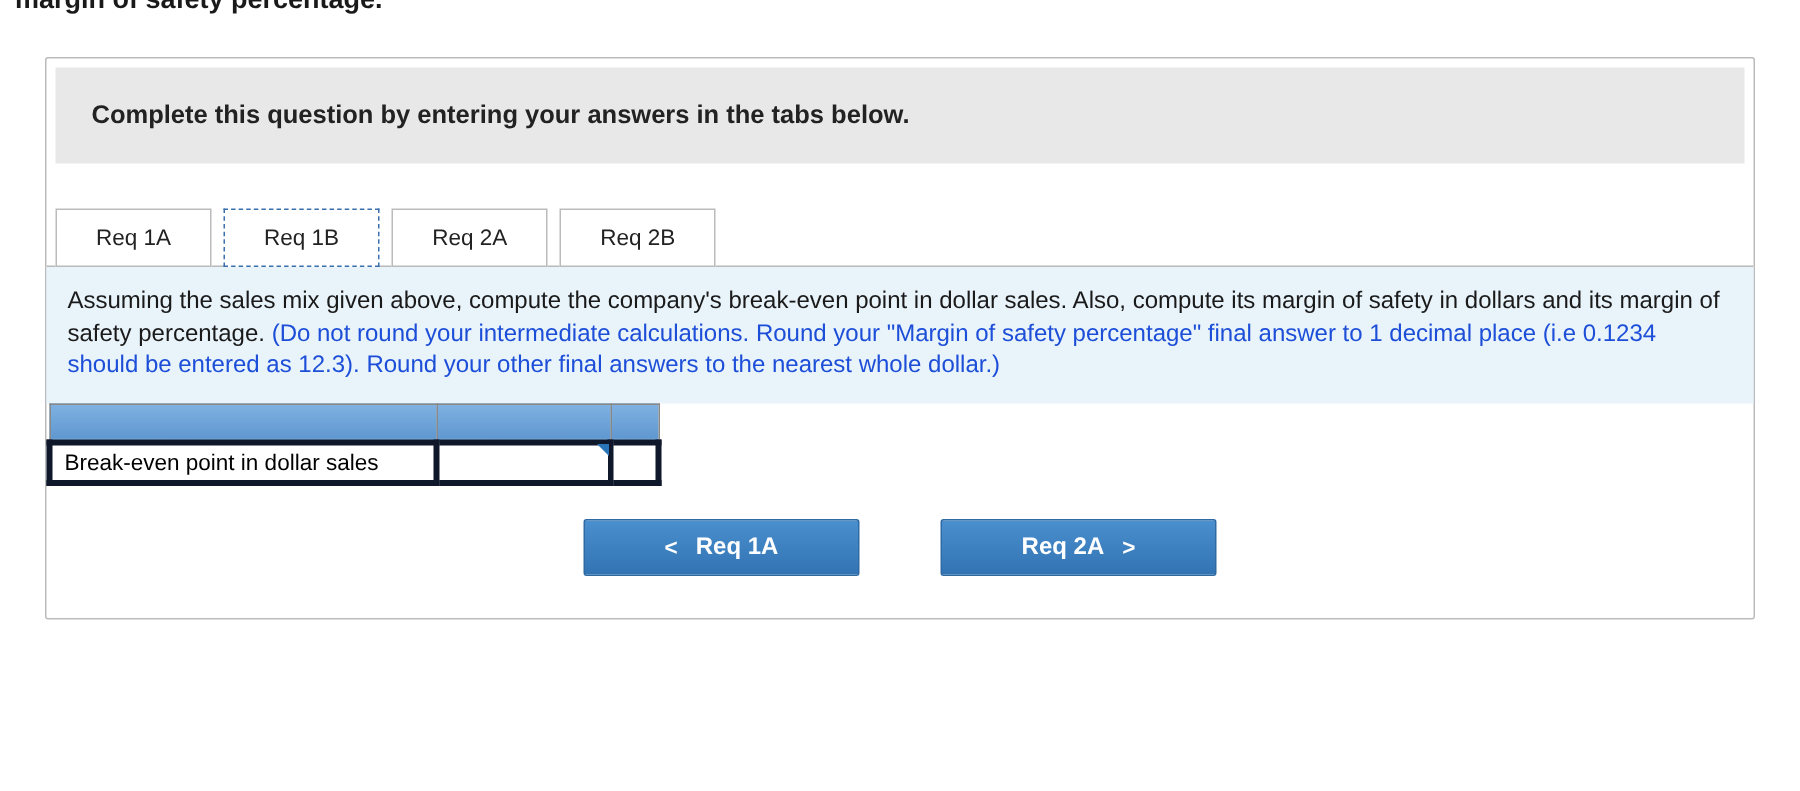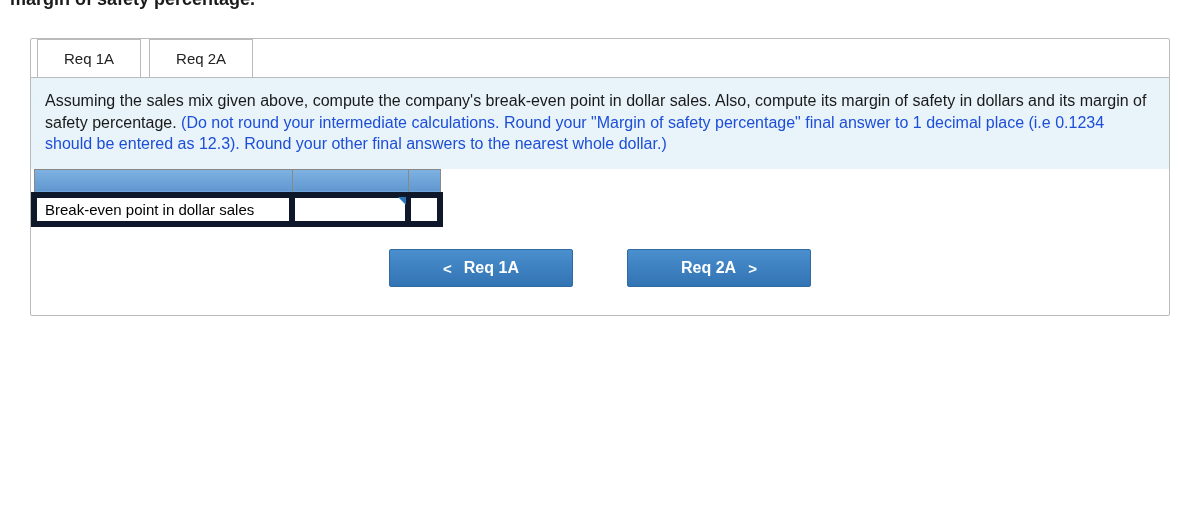--- a/index.html
+++ b/index.html
@@ -79,21 +79,21 @@
     border-right: 1px solid #888;
   }
   .answer-table th {
     background: #6fa4d8;
     background: linear-gradient(#7fb2e2, #5f97cf);
     height: 26px;
     border: 1px solid #888;
     padding:0;
   }
   .answer-table td {
-    border: 6px solid #0f172a;
+    border: 4px solid #0f172a;
     padding: 3px 8px;
     font-family: Arial, sans-serif;
     font-size: 15px;
     height: 26px;
     background:#fff;
   }
   .answer-table td.label { width: 258px; }
   .answer-table td.input-cell {
     width: 116px;
     padding: 0;
@@ -148,27 +148,36 @@
 </style>
 </head>
 <body>
 
 <div class="topcut">
   <span>margin of safety percentage.</span>
 </div>
 
 <div class="main-card">
 
+  <div class="instruction-bar">
+    <span>Complete this question by entering your answers in the tabs below.</span>
+  </div>
 
   <div class="tabs-row">
     <div class="tab">
       <span>Req 1A</span>
     </div>
+    <div class="tab active">
+      <span>Req 1B</span>
+    </div>
     <div class="tab">
       <span>Req 2A</span>
+    </div>
+    <div class="tab">
+      <span>Req 2B</span>
     </div>
   </div>
 
   <div class="prompt-box">
     <span>Assuming the sales mix given above, compute the company's break-even point in dollar sales. Also, compute its margin of safety in dollars and its margin of safety percentage. </span><span class="red">(Do not round your intermediate calculations. </span><span class="purple"> </span><span class="red">Round your "Margin of safety percentage" final answer to 1 decimal place (i.e 0.1234 should be entered as 12.3). </span><span class="purple"> </span><span class="red">Round your other final answers to the nearest whole dollar.)</span>
   </div>
 
   <table class="answer-table">
     <tbody>
         <tr>

